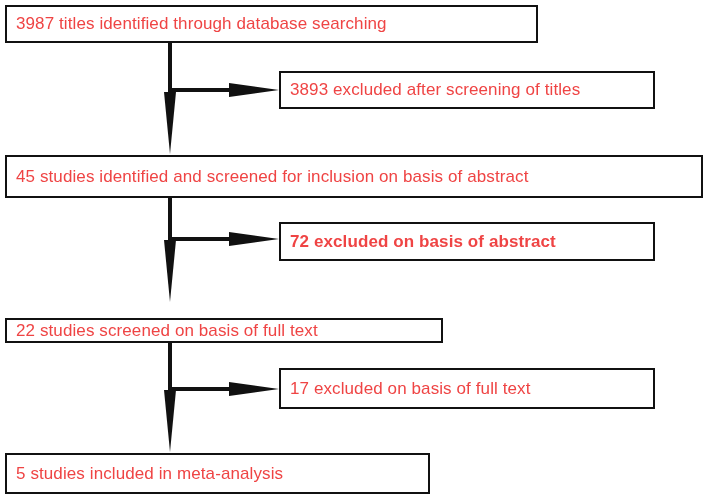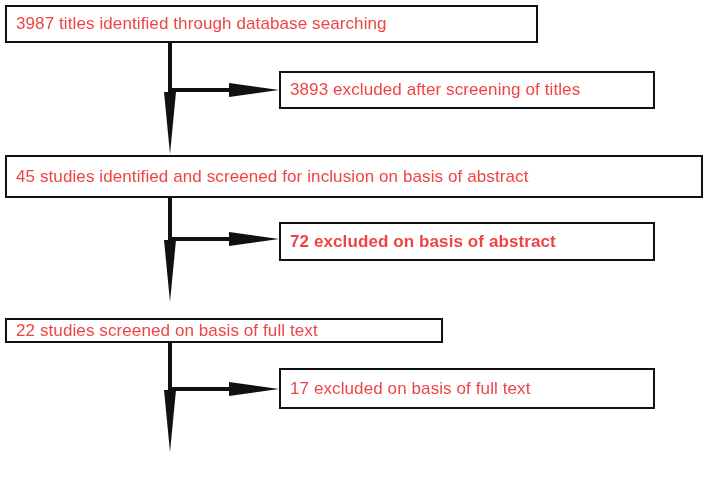--- a/index.html
+++ b/index.html
@@ -128,14 +128,17 @@
 
   <div class="trunk" id="trunk-3"></div>
   <div class="branch" id="branch-3"></div>
   <div class="arrow-right" id="arrow-right-3"></div>
   <div class="arrow-down" id="arrow-down-3"></div>
 
   <div class="flow-box" id="box-excluded-fulltext">
     <span class="box-label">17 excluded on basis of full text</span>
   </div>
 
+  <div class="flow-box" id="box-studies-included">
+    <span class="box-label">5 studies included in meta-analysis</span>
+  </div>
 
 </div>
 
 </body></html>

